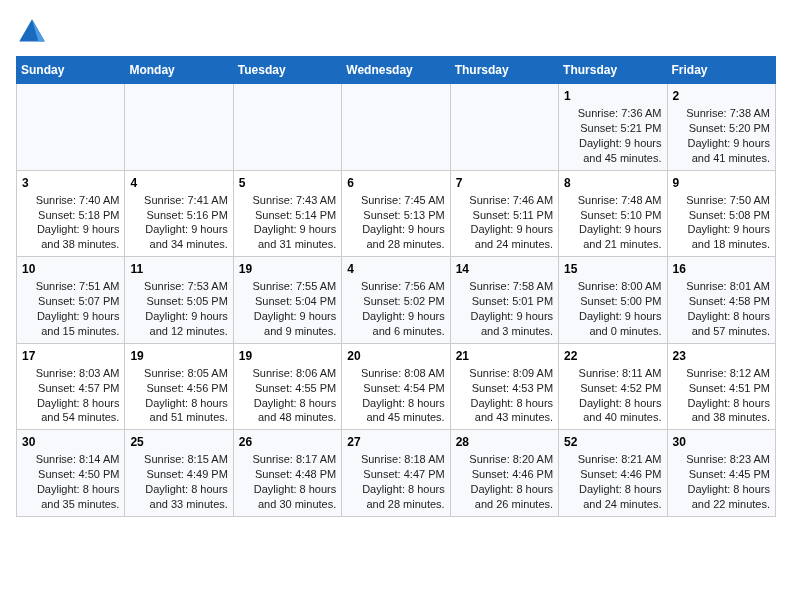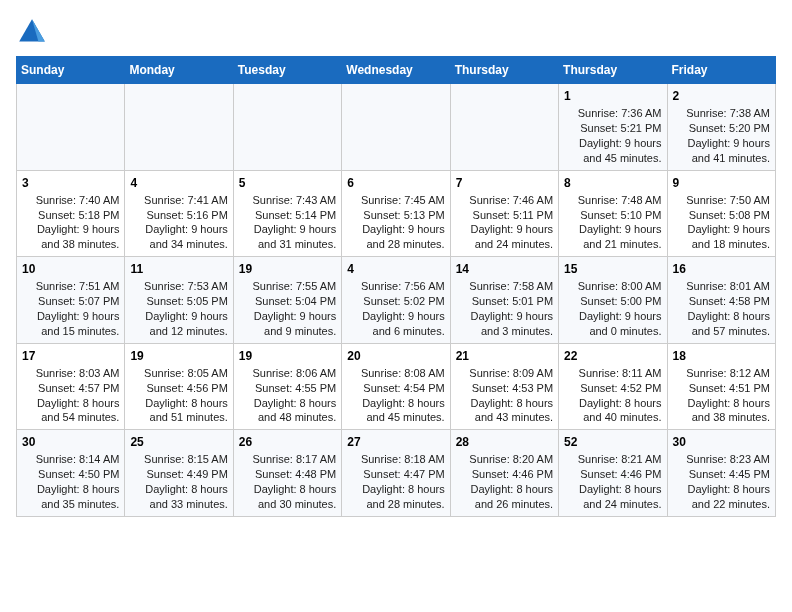--- a/index.html
+++ b/index.html
@@ -218,21 +218,21 @@
         </td>
         <td>
           <span class="day-num">21</span>
           <div class="day-info">Sunrise: 8:09 AM<br>Sunset: 4:53 PM<br>Daylight: 8 hours and 43 minutes.</div>
         </td>
         <td>
           <span class="day-num">22</span>
           <div class="day-info">Sunrise: 8:11 AM<br>Sunset: 4:52 PM<br>Daylight: 8 hours and 40 minutes.</div>
         </td>
         <td>
-          <span class="day-num">18</span>
+          <span class="day-num">23</span>
           <div class="day-info">Sunrise: 8:12 AM<br>Sunset: 4:51 PM<br>Daylight: 8 hours and 38 minutes.</div>
         </td>
       </tr>
       <tr>
         <td>
           <span class="day-num">30</span>
           <div class="day-info">Sunrise: 8:14 AM<br>Sunset: 4:50 PM<br>Daylight: 8 hours and 35 minutes.</div>
         </td>
         <td>
           <span class="day-num">25</span>

